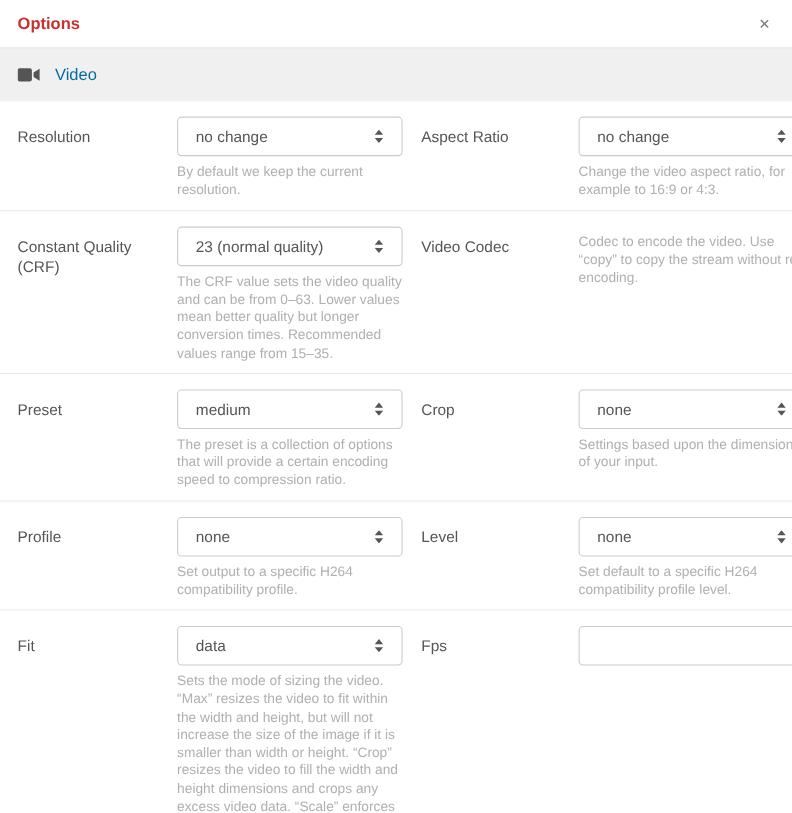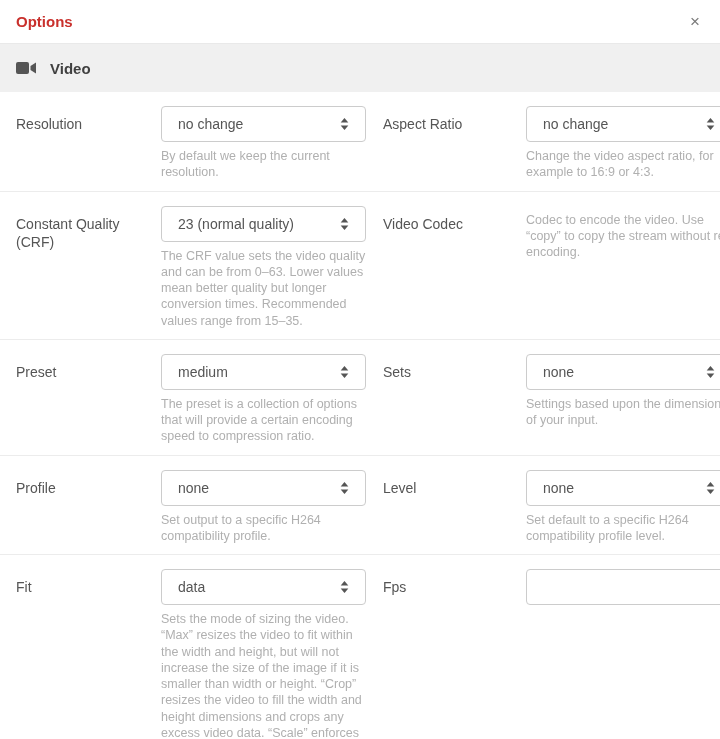--- a/index.html
+++ b/index.html
@@ -37,22 +37,22 @@
     height: 49px;
     background: #f0f0f0;
     border-top: 1px solid #e9e9e9;
     display: flex;
     align-items: center;
     padding: 0 16px;
   }
   .section-icon { display: flex; align-items: center; margin-right: 13px; }
   .section-title {
     font-size: 15px;
-    font-weight: bold;
-    color: #404040;
+    font-weight: normal;
+    color: #0369a1;
   }
   .form-row {
     display: flex;
     padding: 14px 12px 10px 16px;
     border-bottom: 1px solid #ececec;
   }
   .form-row:last-child { border-bottom: none; }
   .col-left { display: flex; width: 326px; flex-shrink: 0; justify-content: space-between; }
   .col-right { display: flex; padding-left: 41px; flex: 1; }
   .field-label {
@@ -193,21 +193,21 @@
             <svg width="9" height="12" viewBox="0 0 9 12">
               <path d="M4.5 0 L8.3 4.6 H0.7 Z" fill="#555"></path>
               <path d="M4.5 12 L0.7 7.4 H8.3 Z" fill="#555"></path>
             </svg>
           </span>
       </div>
       <div class="help-text">The preset is a collection of options that will provide a certain encoding speed to compression ratio.</div>
     </div>
   </div>
   <div class="col-right">
-    <div class="field-label">Sets</div>
+    <div class="field-label">Crop</div>
     <div class="field-wrap">
       <div class="select">
         <span>none</span>
         <span class="caret">
             <svg width="9" height="12" viewBox="0 0 9 12">
               <path d="M4.5 0 L8.3 4.6 H0.7 Z" fill="#555"></path>
               <path d="M4.5 12 L0.7 7.4 H8.3 Z" fill="#555"></path>
             </svg>
           </span>
       </div>

